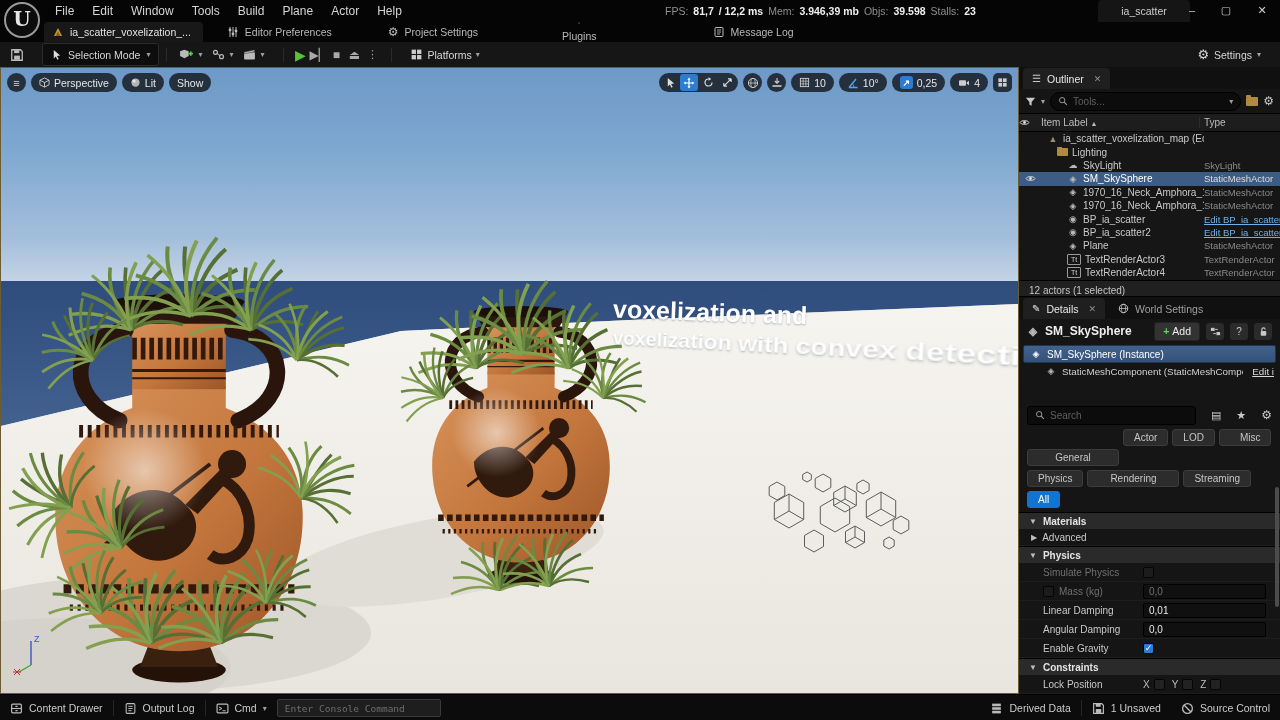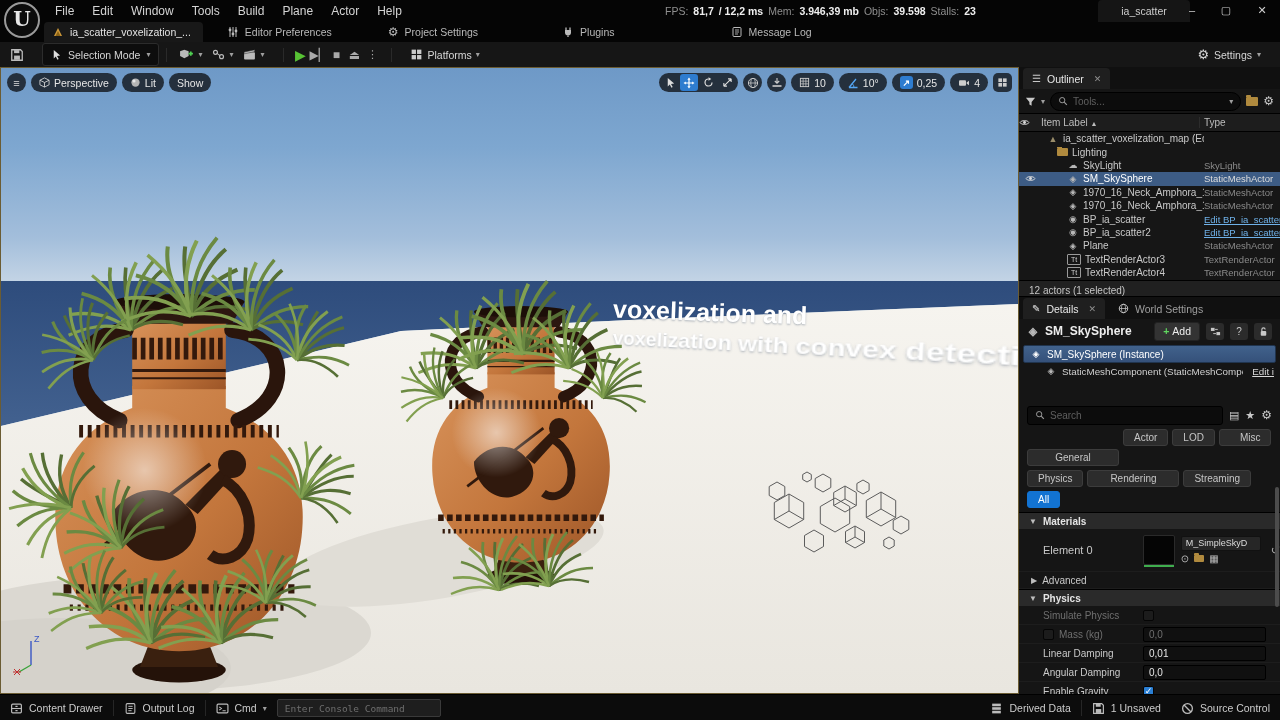--- a/index.html
+++ b/index.html
@@ -92,21 +92,21 @@
   .addbtn{display:flex;align-items:center;gap:3px;background:#333;border:1px solid #222;border-radius:3px;height:17px;padding:0 8px;
           color:#eee;font-size:10.5px;}
   .addbtn .plus{color:#5fd75f;font-weight:bold;}
   .hicon{width:18px;height:17px;border-radius:3px;background:#2b2b2b;display:flex;align-items:center;justify-content:center;
          color:#c9c9c9;font-size:10px;}
   #inst-row{margin:2px 4px 0 4px;height:16px;background:linear-gradient(180deg,#41628c,#35517a);border:1px solid #20344e;
             border-radius:2px;display:flex;align-items:center;gap:5px;padding:0 6px;color:#fff;font-size:10px;}
   #comp-row{height:16px;display:flex;align-items:center;gap:5px;padding:0 6px 0 26px;color:#d0d0d0;font-size:9.8px;white-space:nowrap;overflow:hidden;}
   #comp-row .editlink{color:#cfе;} 
   .editlink{color:#d8d8d8;text-decoration:underline;margin-left:4px;flex:none;}
-  #det-search-row{display:flex;align-items:center;gap:6px;padding:0 8px;height:24px;margin-top:24px;}
+  #det-search-row{display:flex;align-items:center;gap:15px;padding:0 8px;height:24px;margin-top:24px;}
   #det-filters{padding:2px 8px 4px 8px;display:flex;flex-wrap:wrap;gap:4px;}
   .fbtn{background:#2c2c2c;border:1px solid #3c3c3c;border-radius:3px;color:#c6c6c6;font-size:10px;height:15px;
         padding:0 10px;display:flex;align-items:center;}
   .fbtn.active{background:#1273d2;border-color:#1273d2;color:#fff;}
   .sect{height:16px;background:#2a2a2a;border-top:1px solid #000;display:flex;align-items:center;gap:6px;padding:0 10px;
         color:#e4e4e4;font-weight:bold;font-size:10px;}
   .sect .car{font-size:8px;color:#bdbdbd;}
   .prow{display:flex;align-items:center;height:18px;font-size:10px;color:#c9c9c9;border-bottom:1px solid #1d1d1d;}
   .prow .pl{width:124px;padding-left:24px;box-sizing:border-box;display:flex;align-items:center;gap:5px;overflow:hidden;white-space:nowrap;}
   .prow .pv{flex:1;display:flex;align-items:center;padding-right:14px;}
@@ -310,21 +310,21 @@
         <div class="ttab" style="margin-left: 14px;">
           <svg width="12" height="12" viewBox="0 0 12 12">
             <use href="#i-sliders"></use>
           </svg>
           <span>Editor Preferences</span>
         </div>
         <div class="ttab" style="margin-left: 36px;">
           <span style="font-size: 12px; color: rgb(187, 187, 187);">⚙</span>
           <span>Project Settings</span>
         </div>
-        <div class="ttab" style="margin-left: 64px;">
+        <div class="ttab" style="margin-left: 64px; flex-direction: column;">
           <svg width="12" height="12" viewBox="0 0 12 12">
             <use href="#i-plug"></use>
           </svg>
           <span>Plugins</span>
         </div>
         <div class="ttab" style="margin-left: 96px;">
           <svg width="12" height="12" viewBox="0 0 12 12">
             <use href="#i-log"></use>
           </svg>
           <span>Message Log</span>
@@ -798,33 +798,20 @@
           <div class="fbtn" style="justify-content: center;">Physics</div>
           <div class="fbtn" style="min-width: 70px; justify-content: center;">Rendering</div>
           <div class="fbtn" style="justify-content: center;">Streaming</div>
           <div class="fbtn active" style="justify-content: center;">All</div>
         </div>
 
       <div class="sect">
         <span class="car">▼</span>
         <span>Materials</span>
       </div>
-      <div id="mat-row">
-        <span class="pl">Element 0</span>
-        <div class="thumb"></div>
-        <div class="matcol">
-          <div class="matdrop">M_SimpleSkyD</div>
-          <div class="maticons">
-            <span>⊙</span>
-            <span class="folderic" style="width:10px;height:7px;margin-top:2px"></span>
-            <span>▦</span>
-          </div>
-        </div>
-        <span style="margin-left:10px;color:#b9b9b9">↺</span>
-      </div>
       <div class="prow" style="height:16px">
         <span class="pl" style="padding-left:12px">
             <span class="car" style="font-size:8px;color:#bdbdbd">▶</span>
         <span>Advanced</span>
           </span>
       </div>
 
       <div class="sect">
         <span class="car">▼</span>
         <span>Physics</span>

